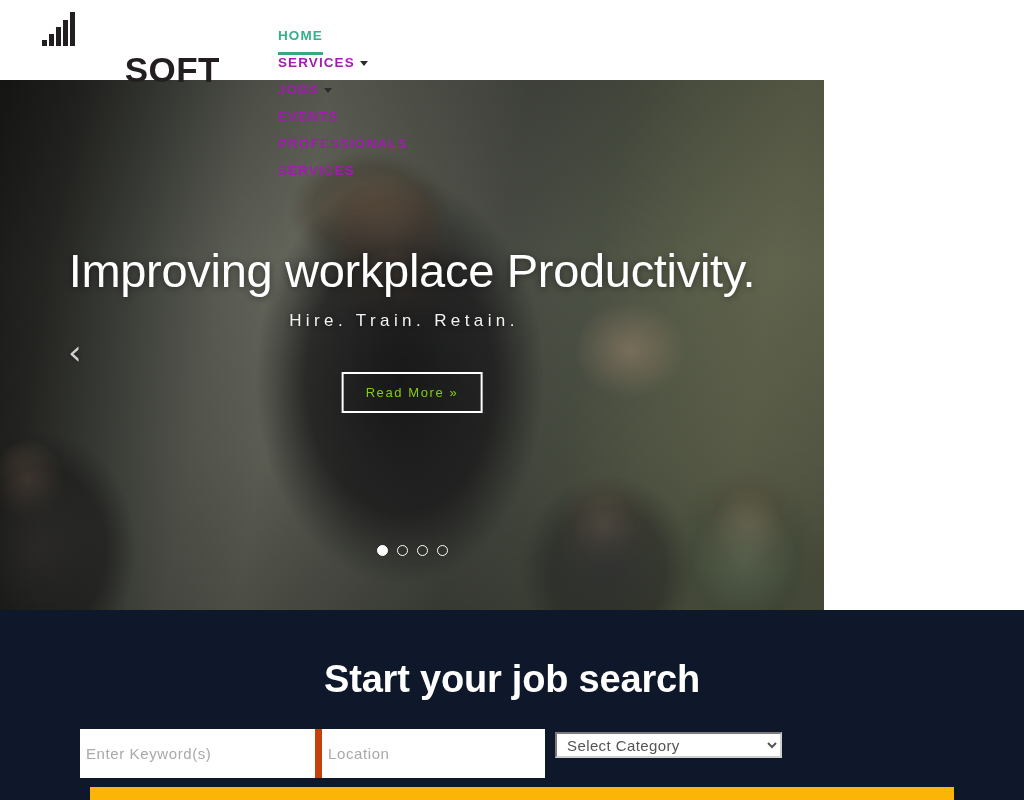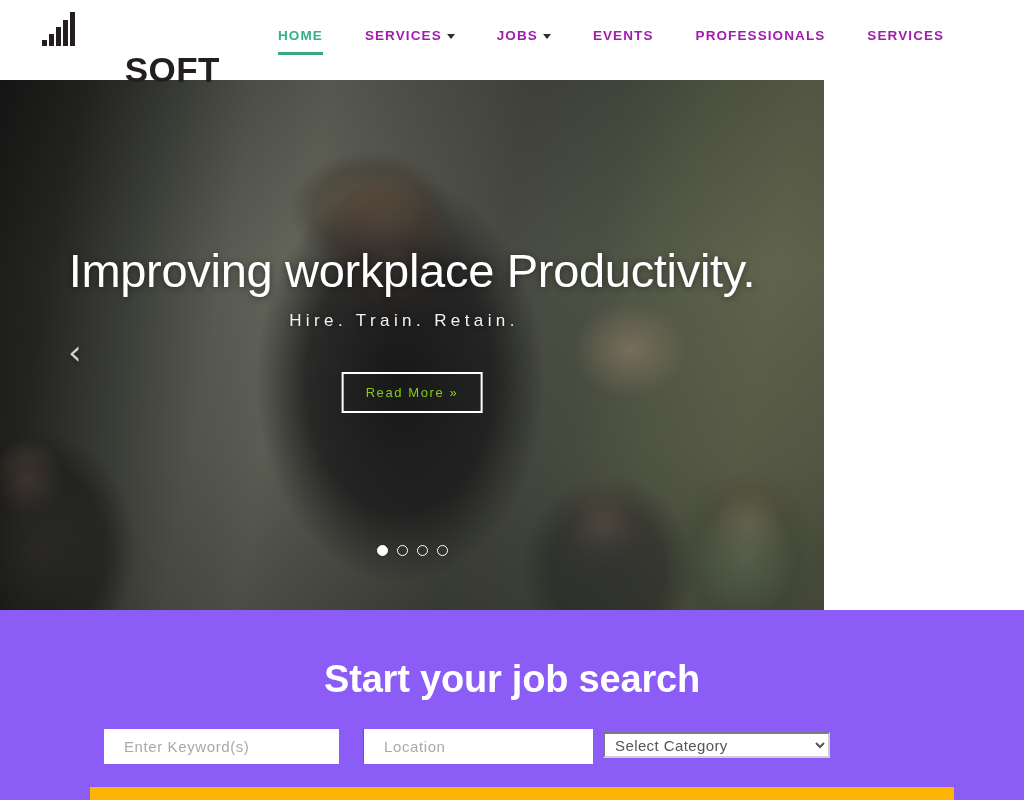--- a/index.html
+++ b/index.html
@@ -67,20 +67,21 @@
     margin-top: 6px;
   }
 
   .nav {
     position: absolute;
     left: 278px;
     top: 28px;
     display: flex;
     align-items: flex-start;
     height: 40px;
+    flex-direction: column;
   }
 
   .nav-item {
     position: relative;
     font-size: 13.5px;
     font-weight: bold;
     letter-spacing: 1.1px;
     color: #a21caf;
     padding: 0 0 12px 0;
     margin-right: 42px;
@@ -242,21 +243,21 @@
     cursor: pointer;
   }
   .dot.active { background: #ffffff; }
 
   
   .search-section {
     position: absolute;
     top: 610px; left: 0;
     width: 1024px;
     height: 190px;
-    background: #8b5cf6;
+    background: #0f172a;
   }
 
   .search-heading {
     position: absolute;
     top: 48px;
     left: 0; right: 0;
     text-align: center;
     color: #ffffff;
     font-size: 38px;
     font-weight: bold;
@@ -270,35 +271,34 @@
     width: 864px;
   }
 
   .search-row {
     display: flex;
     align-items: stretch;
     height: 51px;
   }
 
   .field {
-    height: 35px;
+    height: 49px;
     background: #ffffff;
     border: none;
     outline: none;
-    padding: 0 20px;
+    padding: 0 6px;
     font-size: 15px;
     font-family: "Liberation Sans", sans-serif;
     color: #555;
     letter-spacing: 0.6px;
-    margin-left: 24px;
   }
   .field::placeholder { color: #a9a9a9; letter-spacing: 0.6px; }
 
   .field-keyword  { width: 235px; }
-  .field-location { width: 230px; border-left: 1px solid #c2410c; }
+  .field-location { width: 230px; border-left: 7px solid #c2410c; }
 
   .cat-wrap {
     width: 237px;
     display: flex;
     align-items: flex-start;
     padding-left: 10px;
     padding-top: 3px;
   }
 
   .cat-select {

